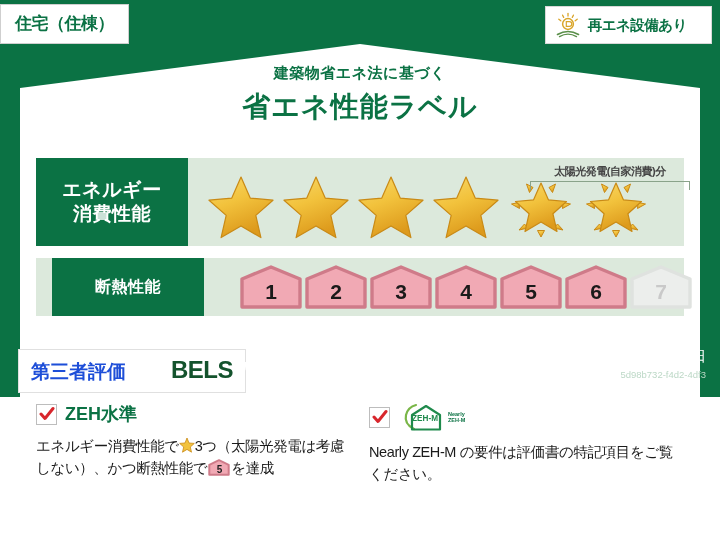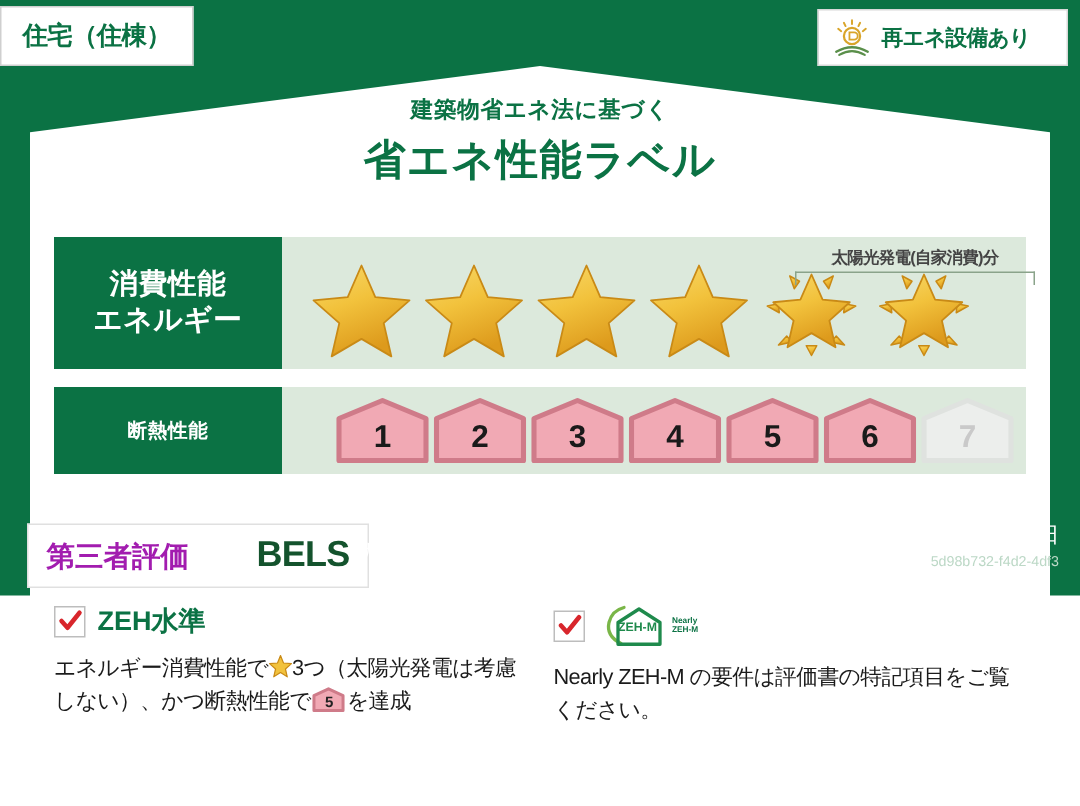--- a/index.html
+++ b/index.html
@@ -77,21 +77,21 @@
 
   .row-label {
     background: #0b7244;
     color: #ffffff;
     width: 152px; flex: 0 0 152px;
     display: flex; flex-direction: column;
     align-items: center; justify-content: center;
     font-size: 19px; font-weight: bold; line-height: 1.25;
     letter-spacing: 0.5px;
   }
-  .rate-row.insul .row-label { font-size: 13px; }
+  .rate-row.insul .row-label { font-size: 16px; margin-left: 16px; }
 
   .row-content {
     flex: 1; position: relative;
     display: flex; align-items: center;
   }
 
   
   .stars { display: flex; align-items: center; gap: 5px; padding-left: 18px; padding-top: 8px; }
   .star-svg { width: 70px; height: 66px; display: block; }
 
@@ -162,21 +162,21 @@
   .footer {
     position: absolute; left: 0; bottom: 0; width: 720px; height: 58px;
     z-index: 7;
   }
   .bels-box {
     position: absolute; left: 18px; top: 10px;
     background: #ffffff; border: 1px solid #e0e0e0;
     padding: 6px 12px 7px 12px;
     display: flex; align-items: baseline; gap: 9px;
   }
-  .bels-jp { color: #a21caf; font-size: 19px; font-weight: bold; letter-spacing: 0px; }
+  .bels-jp { color: #1d4ed8; font-size: 19px; font-weight: bold; letter-spacing: 0px; }
   .bels-en { color: #14532d; font-size: 24px; font-weight: bold; letter-spacing: -0.5px; margin-left: 36px; }
   .project-name {
     position: absolute; left: 236px; top: 20px;
     color: #ffffff; font-size: 14px; letter-spacing: -0.5px;
   }
   .date-wrap {
     position: absolute; right: 14px; top: 8px; text-align: right;
   }
   .date-main { color: #ffffff; font-size: 14.5px; letter-spacing: -0.3px; }
   .date-id { color: #bcd8c6; font-size: 9.5px; margin-top: 3px; letter-spacing: 0px; }
@@ -211,22 +211,22 @@
 
   <div class="title-wrap">
     <div class="title-sub">建築物省エネ法に基づく</div>
     <div class="title-main">省エネ性能ラベル</div>
   </div>
 
   <div class="rows">
 
     <div class="rate-row energy">
       <div class="row-label">
+        <span>エネルギー</span>
         <span>消費性能</span>
-        <span>エネルギー</span>
       </div>
       <div class="row-content">
         <div class="stars">
 
           <span>
             <svg class="star-svg" viewBox="0 0 70 66">
               <defs>
                   <linearGradient id="sg1" x1="0" y1="0" x2="0.4" y2="1">
                 <stop offset="0%" stop-color="#f8d86a"></stop>
                     <stop offset="48%" stop-color="#f2c23c"></stop>

